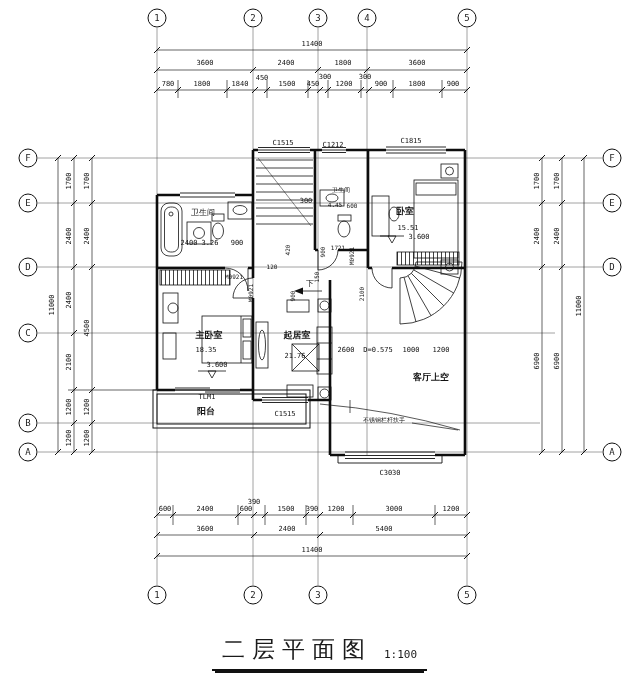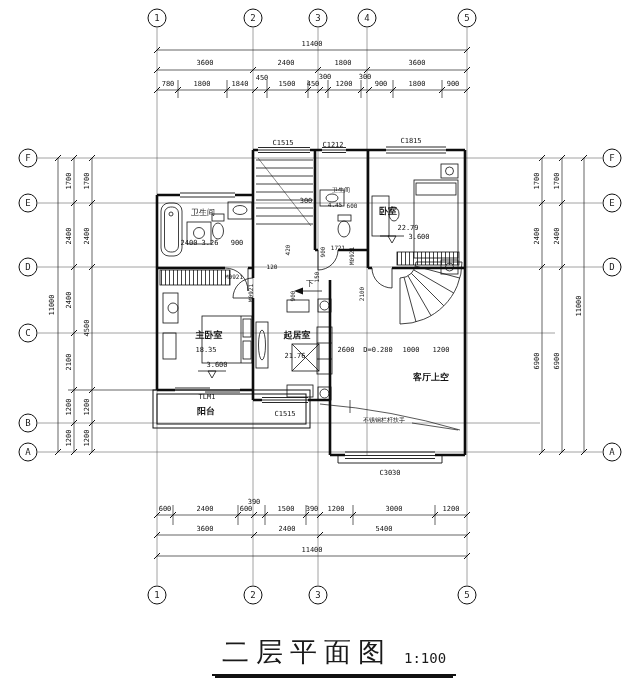--- a/index.html
+++ b/index.html
@@ -12,22 +12,22 @@
   .v{transform:translate(-50%,-50%) rotate(-90deg);}
   .f6{font-size:6px;}
   .f8{font-size:8px;font-family:"DejaVu Sans",sans-serif;}
   .f9{font-size:9px;font-family:"DejaVu Sans",sans-serif;font-weight:bold;}
   .bubble{position:absolute;width:17px;height:17px;border:1px solid #111;border-radius:50%;
      background:#fff;display:flex;align-items:center;justify-content:center;
      font-size:9px;line-height:1;transform:translate(-50%,-50%);
      font-family:"DejaVu Sans Mono",monospace;z-index:3;}
   .title-row{position:absolute;left:212px;top:634px;display:flex;align-items:flex-end;gap:12px;
      border-bottom:2px solid #111;box-shadow:0 5px 0 -3px #111;padding:0 10px 4px 10px;}
-  .title-main{font-size:27px;letter-spacing:7px;font-family:Liberation Serif, serif;}
-  .title-scale{font-size:14px;padding-bottom:4px;font-family:"DejaVu Sans Mono",monospace;}
+  .title-main{font-size:23px;letter-spacing:7px;font-family:Liberation Serif, serif;}
+  .title-scale{font-size:11px;padding-bottom:4px;font-family:"DejaVu Sans Mono",monospace;}
 </style>
 </head>
 <body>
 
 <div id="sheet">
 
 <svg width="640" height="694" viewBox="0 0 640 694">
   <defs>
     <pattern id="hat" width="4" height="4" patternUnits="userSpaceOnUse">
       <line x1="1.5" y1="0" x2="1.5" y2="4" stroke="#111" stroke-width="0.8"></line>
@@ -390,36 +390,36 @@
   <span class="t f8" style="left:203px;top:213px">卫生间</span>
   <span class="t" style="left:189px;top:243px">2400</span>
   <span class="t" style="left:210px;top:243px">3.26</span>
   <span class="t" style="left:237px;top:243px">900</span>
 
   <span class="t" style="left:306px;top:201px">300</span>
   <span class="t f6" style="left:341px;top:190px">卫生间</span>
   <span class="t f6" style="left:335px;top:205px">4.45</span>
   <span class="t f6" style="left:352px;top:206px">600</span>
 
-  <span class="t f9" style="left:388px;top:211px">卧室</span>
-  <span class="t" style="left:408px;top:228px">22.79</span>
+  <span class="t f9" style="left:405px;top:211px">卧室</span>
+  <span class="t" style="left:408px;top:228px">15.51</span>
   <span class="t" style="left:419px;top:237px">3.600</span>
 
   <span class="t f9" style="left:209px;top:335px">主卧室</span>
   <span class="t" style="left:206px;top:350px">18.35</span>
   <span class="t" style="left:217px;top:365px">3.600</span>
 
   <span class="t f9" style="left:297px;top:335px">起居室</span>
   <span class="t" style="left:295px;top:356px">21.76</span>
 
   <span class="t" style="left:207px;top:397px">TLM1</span>
   <span class="t f9" style="left:206px;top:411px">阳台</span>
 
   <span class="t" style="left:346px;top:350px">2600</span>
-  <span class="t" style="left:378px;top:350px">D=0.280</span>
+  <span class="t" style="left:378px;top:350px">D=0.575</span>
   <span class="t" style="left:411px;top:350px">1000</span>
   <span class="t" style="left:441px;top:350px">1200</span>
   <span class="t f9" style="left:431px;top:377px">客厅上空</span>
   <span class="t f6" style="left:384px;top:420px">不锈钢栏杆扶手</span>
 
   <div class="title-row">
     <span class="title-main">二层平面图</span>
     <span class="title-scale">1:100</span>
   </div>
 

